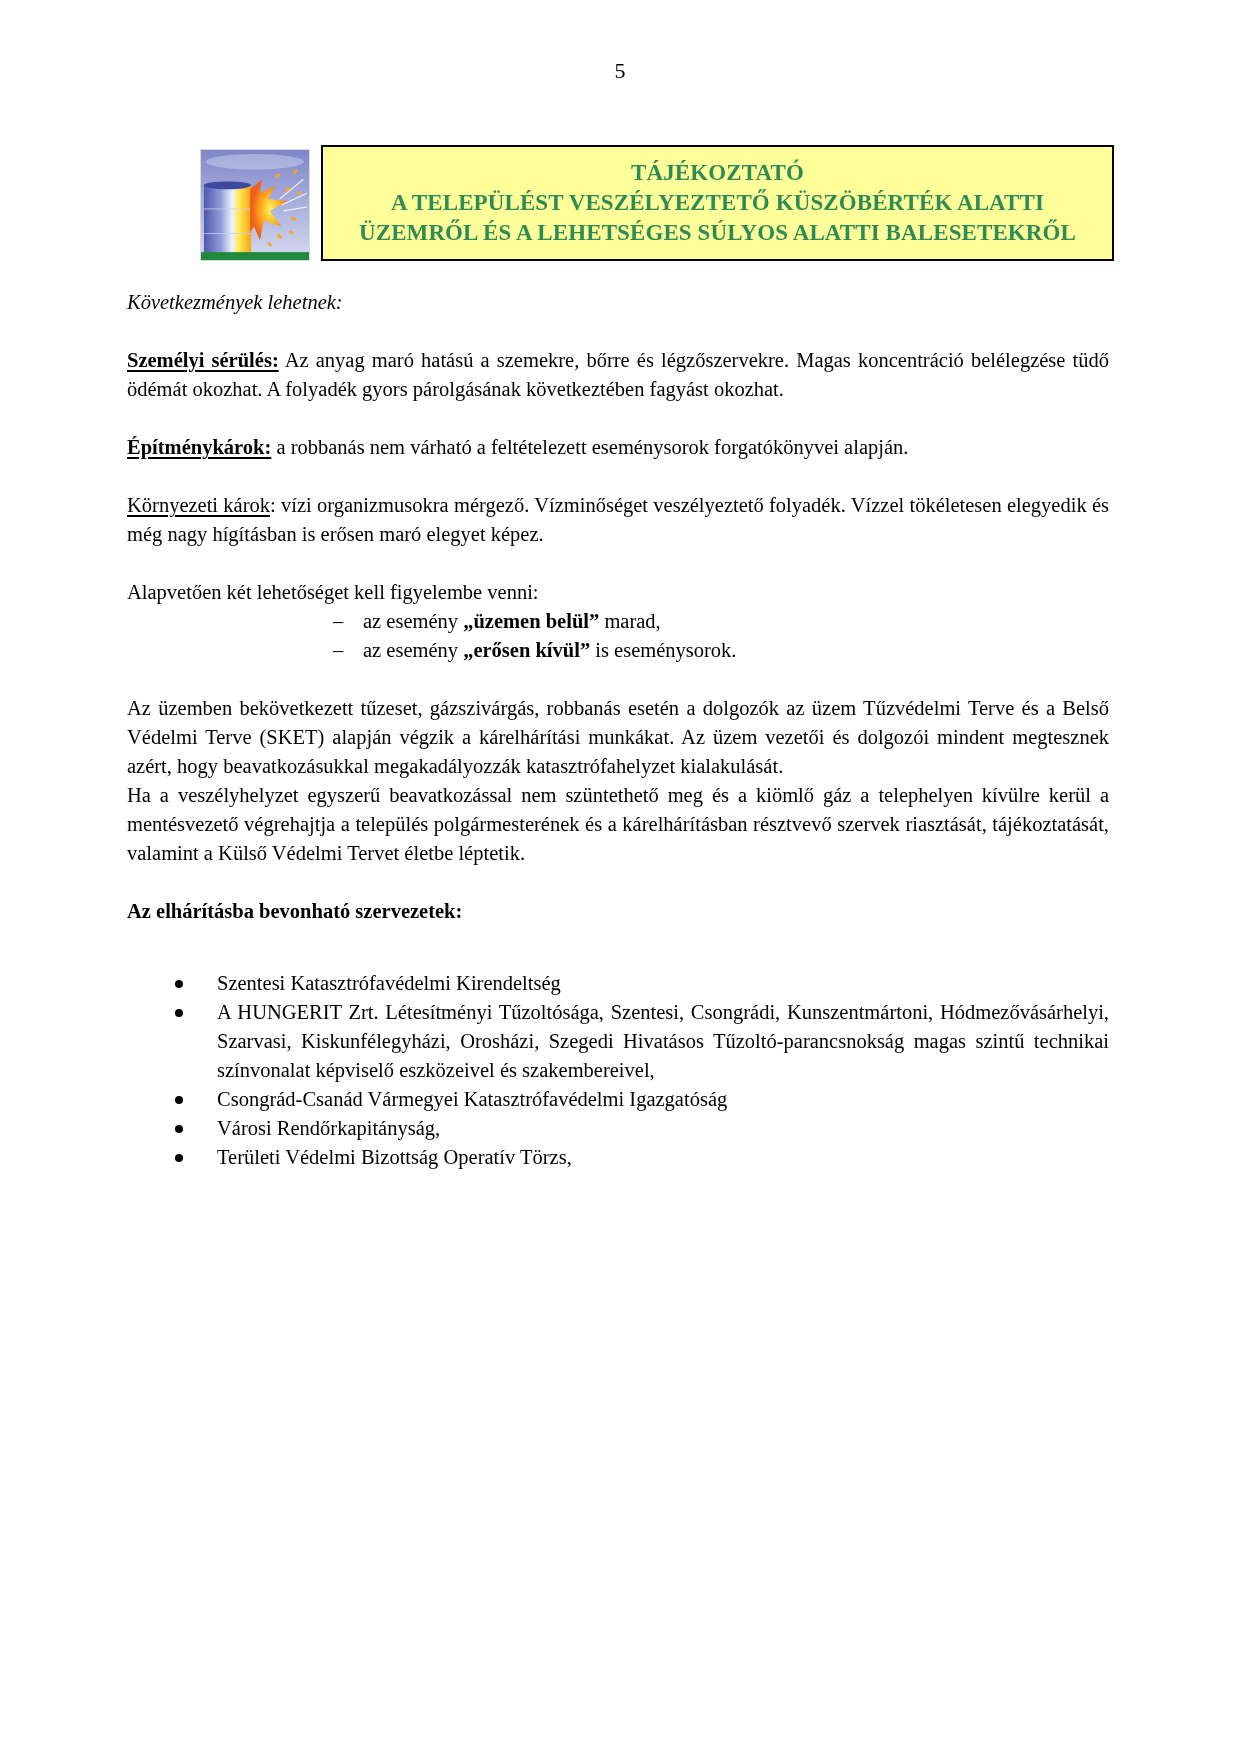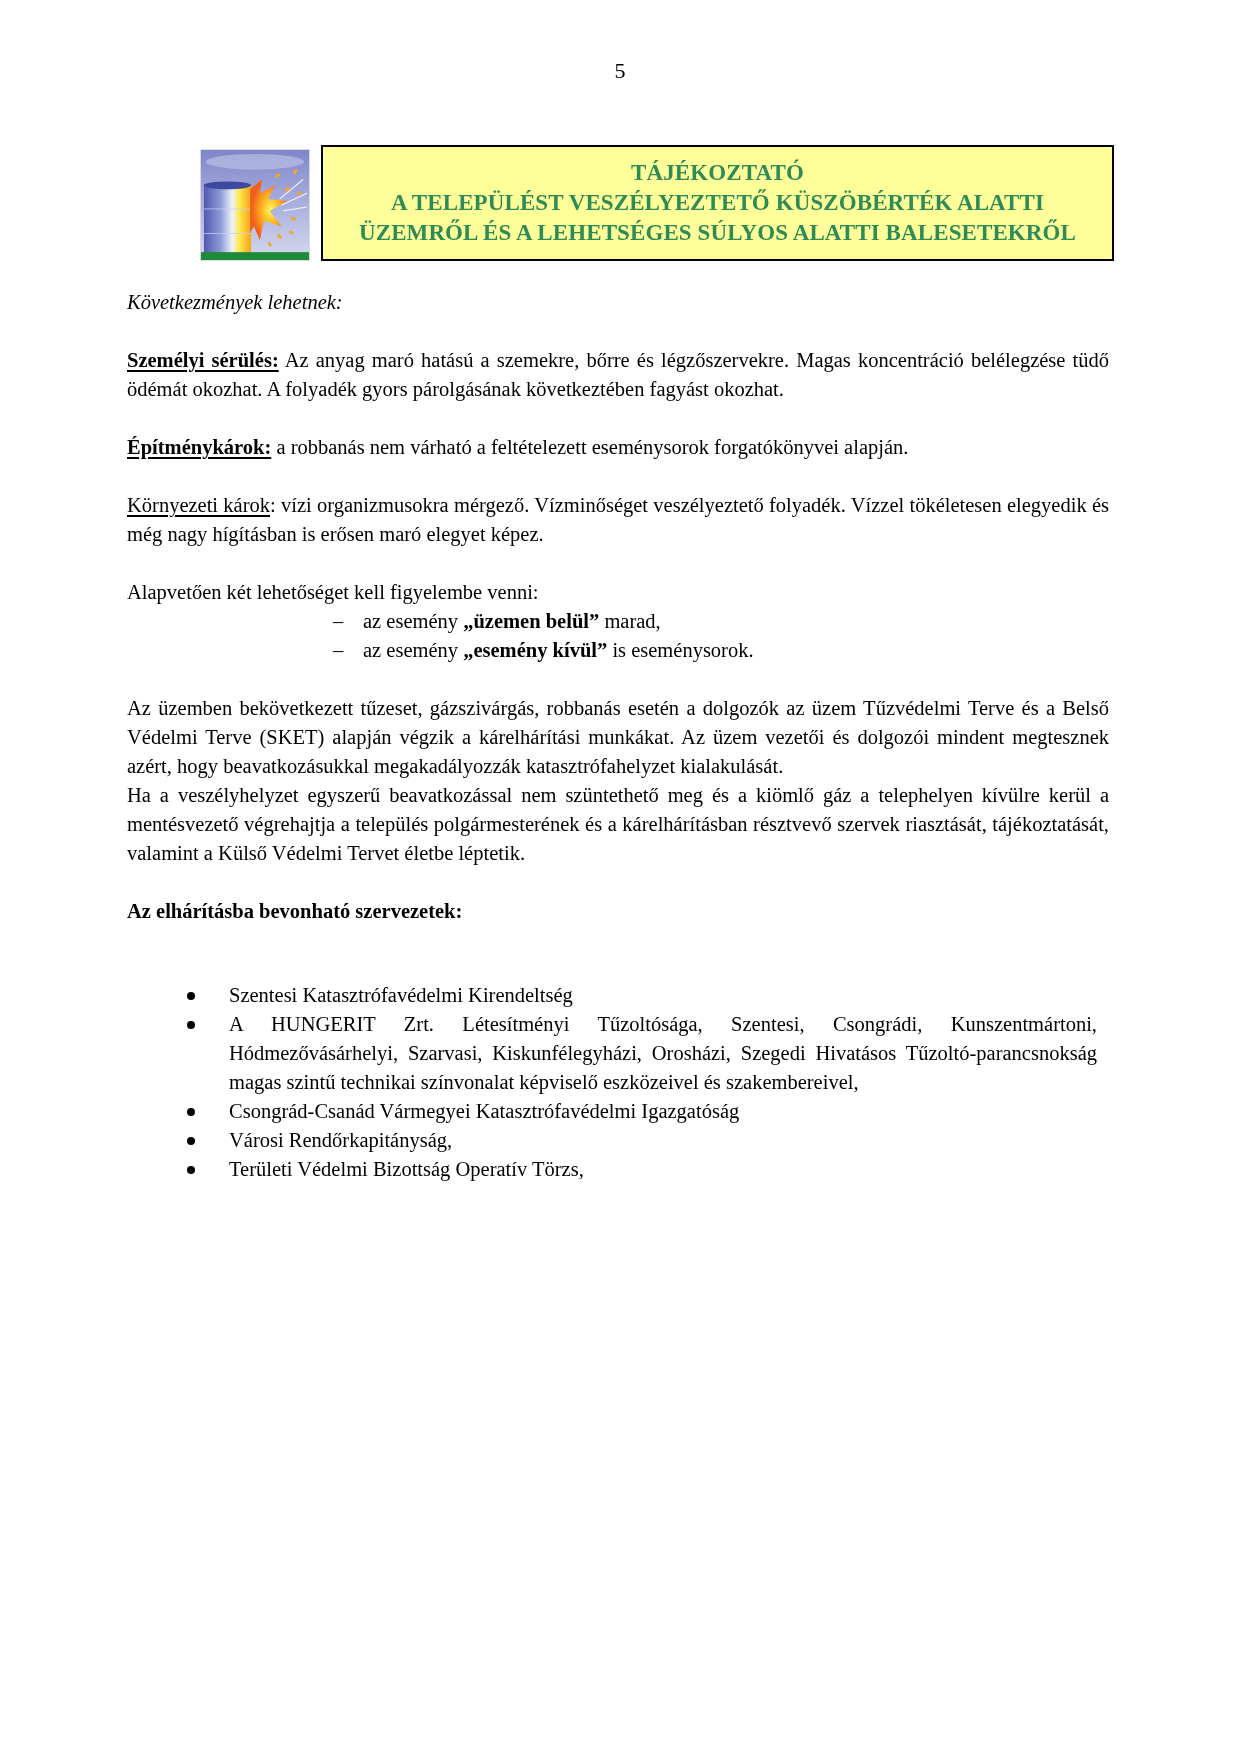--- a/index.html
+++ b/index.html
@@ -34,21 +34,21 @@
     .gap { height: 29px; }
     .subhead { font-style: italic; }
     .label { font-weight: bold; text-decoration: underline; text-decoration-thickness: 2px; text-underline-offset: 3px; }
     .label-nocolon { font-weight: normal; }
     .label-nocolon .u { text-decoration: underline; text-decoration-thickness: 2px; text-underline-offset: 3px; }
     .dash-list { list-style: none; margin: 0; padding: 0; }
     .dash-list li { position: relative; padding-left: 236px; }
     .dash-list li .dash { position: absolute; left: 206px; top: 0; }
     .bold { font-weight: bold; }
     .section-head { font-weight: bold; }
-    .bullet-list { list-style: none; margin: 12px; padding: 0; }
+    .bullet-list { list-style: none; margin: 0; padding: 0; }
     .bullet-list li { position: relative; padding-left: 90px; text-align: justify; }
     .bullet-list li .bullet {
       position: absolute; left: 48px; top: 11px; width: 8px; height: 8px;
       border-radius: 50%; background: #000000;
     }
   </style>
 </head>
 <body>
 
 <div class="page-number">5</div>
@@ -118,21 +118,21 @@
 
   <p class="justify"><span class="label-nocolon"><span class="u">Környezeti károk</span><span>:</span></span><span> vízi organizmusokra mérgező. Vízminőséget veszélyeztető folyadék. Vízzel tökéletesen elegyedik és még nagy hígításban is erősen maró elegyet képez.</span></p>
   <div class="gap"></div>
 
   <p>Alapvetően két lehetőséget kell figyelembe venni:</p>
   <ul class="dash-list">
     <li>
       <span class="dash">–</span><span>az esemény </span><span class="bold">„üzemen belül”</span><span> marad,</span>
     </li>
     <li>
-      <span class="dash">–</span><span>az esemény </span><span class="bold">„esemény kívül”</span><span> is eseménysorok.</span>
+      <span class="dash">–</span><span>az esemény </span><span class="bold">„erősen kívül”</span><span> is eseménysorok.</span>
     </li>
   </ul>
   <div class="gap"></div>
 
   <p class="justify">Az üzemben bekövetkezett tűzeset, gázszivárgás, robbanás esetén a dolgozók az üzem Tűzvédelmi Terve és a Belső Védelmi Terve (SKET) alapján végzik a kárelhárítási munkákat. Az üzem vezetői és dolgozói mindent megtesznek azért, hogy beavatkozásukkal megakadályozzák katasztrófahelyzet kialakulását.</p>
   <p class="justify">Ha a veszélyhelyzet egyszerű beavatkozással nem szüntethető meg és a kiömlő gáz a telephelyen kívülre kerül a mentésvezető végrehajtja a település polgármesterének és a kárelhárításban résztvevő szervek riasztását, tájékoztatását, valamint a Külső Védelmi Tervet életbe léptetik.</p>
   <div class="gap"></div>
 
   <p class="section-head">Az elhárításba bevonható szervezetek:</p>
   <div class="gap"></div>

